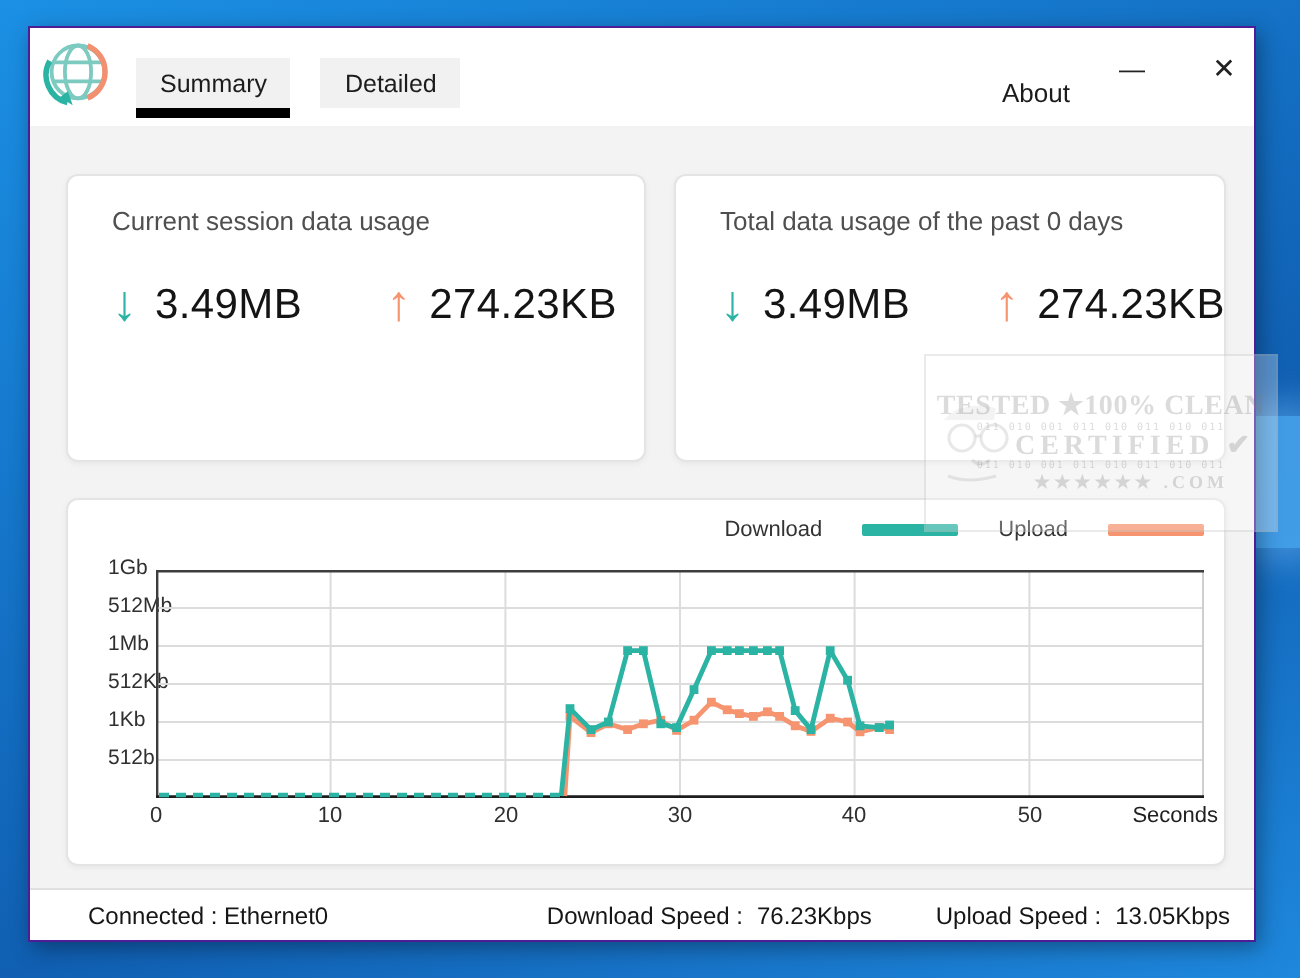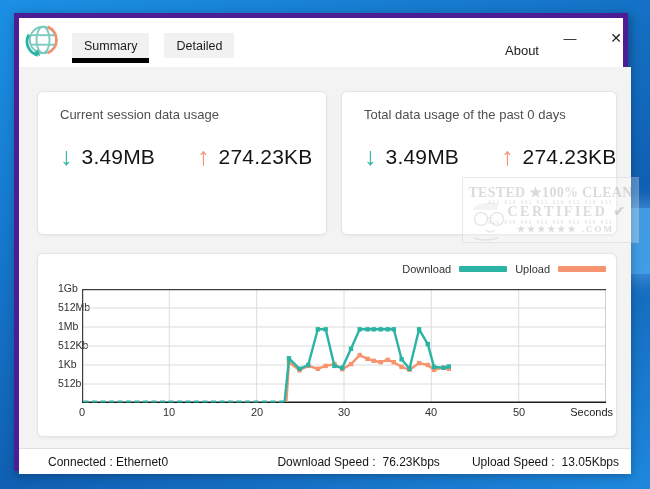--- a/index.html
+++ b/index.html
@@ -11,21 +11,21 @@
   }
   
   .wall-pane {
     position:absolute; right:-4px; top:208px; width:26px; height:66px;
     background:#4aa6ee; box-shadow:0 0 18px 6px rgba(120,190,250,.55); opacity:.85;
   }
 
   
   .window {
     position:absolute; left:14px; top:13px; width:614px; height:458px;
-    background:#701a75; border:5px solid #4c1d95;
+    background:#701a75; border:1px solid #4c1d95;
     box-shadow: 2px 3px 10px rgba(0,0,0,.35);
   }
   .titlebar { position:relative; height:49px; background:#fff; }
   .app-logo { position:absolute; left:5px; top:4px; width:38px; height:38px; }
   .tabs { position:absolute; left:53px; top:15px; display:flex; gap:15px; }
   .tab {
     position:relative; height:25px; background:#f1f1f1; color:#1c1c1c;
     font-size:12.5px; display:flex; align-items:center; padding:0 12px; cursor:default;
   }
   .tab.active::after {
@@ -47,40 +47,40 @@
   .card-title { position:absolute; left:22px; top:15px; font-size:13px; color:#4f4f4f; }
   .vals { position:absolute; left:22px; top:52px; display:flex; align-items:center; gap:42px; }
   .val-group { display:flex; align-items:center; gap:9px; }
   .arrow { font-size:25px; line-height:1; }
   .arrow.down { color:#2bb3a4; }
   .arrow.up { color:#f6946f; }
   .val-text { font-size:21px; color:#141414; letter-spacing:.2px; }
 
   
   .chart-card { left:18px; top:186px; width:580px; height:184px; }
-  .legend { position:absolute; top:9px; right:10px; display:flex; align-items:center; gap:8px; font-size:11px; color:#333; }
+  .legend { position:absolute; top:9px; right:10px; display:flex; align-items:center; gap:20px; font-size:11px; color:#333; }
   .swatch { width:48px; height:6px; border-radius:1px; }
   .plot { position:absolute; left:44px; top:35px; }
   .ylab { position:absolute; left:0; width:38px; text-align:right; font-size:10.5px; color:#303030;padding-left:20px; }
   .xlab { position:absolute; top:152px; width:30px; text-align:center; font-size:11px; color:#303030; }
   .xunit { position:absolute; top:152px; right:3px; font-size:11px; color:#202020; }
 
   
   .statusbar {
     position:absolute; left:0; top:430px; width:612px; height:26px; background:#fff;
     border-top:1px solid #e0e0e0; display:flex; align-items:center;
     font-size:12px; color:#161616; padding:0 12px 0 29px;
   }
   .spd { display:flex; align-items:center; gap:7px; }
   .spd + .spd { margin-left:32px; }
   .spd-group { margin-left:auto; display:flex; }
 
   
   .watermark {
-    position:absolute; left:462px; top:177px; width:177px; height:66px; z-index:50;
+    position:absolute; left:462px; top:177px; width:177px; height:89px; z-index:50;
     border:1px solid rgba(160,160,160,.22); background:rgba(255,255,255,.28);
     display:flex; flex-direction:column; align-items:center; justify-content:center;
     color:rgba(125,125,125,.28); font-family:"Liberation Serif","DejaVu Serif",serif;
     text-align:right; line-height:1.04; pointer-events:none;
   }
   .wm1 { font-size:14px; font-weight:bold; letter-spacing:.3px; }
   .wmbin { font-size:5px; letter-spacing:1px; font-family:"DejaVu Sans Mono",monospace; }
   .wm2 { font-size:14px; font-weight:bold; letter-spacing:2.5px; padding-left:34px; }
   .wm3 { font-size:17px; font-weight:bold; letter-spacing:.5px; padding-left:26px; }
   .wm4 { font-size:9px; font-weight:bold; letter-spacing:2px; padding-left:30px; }

